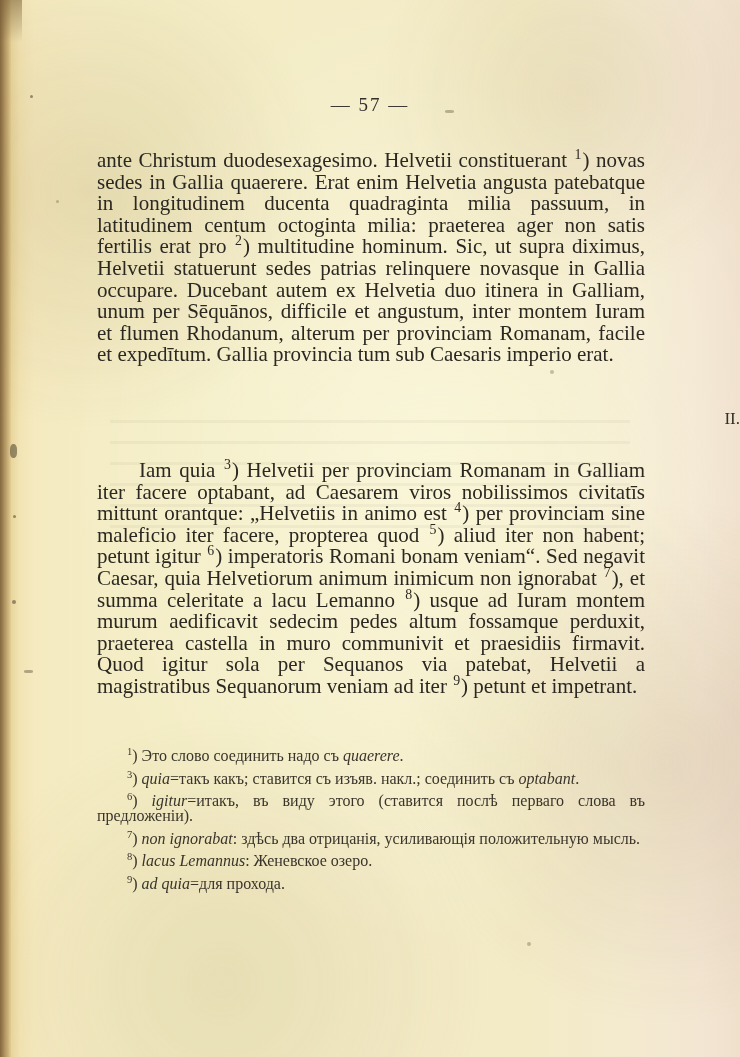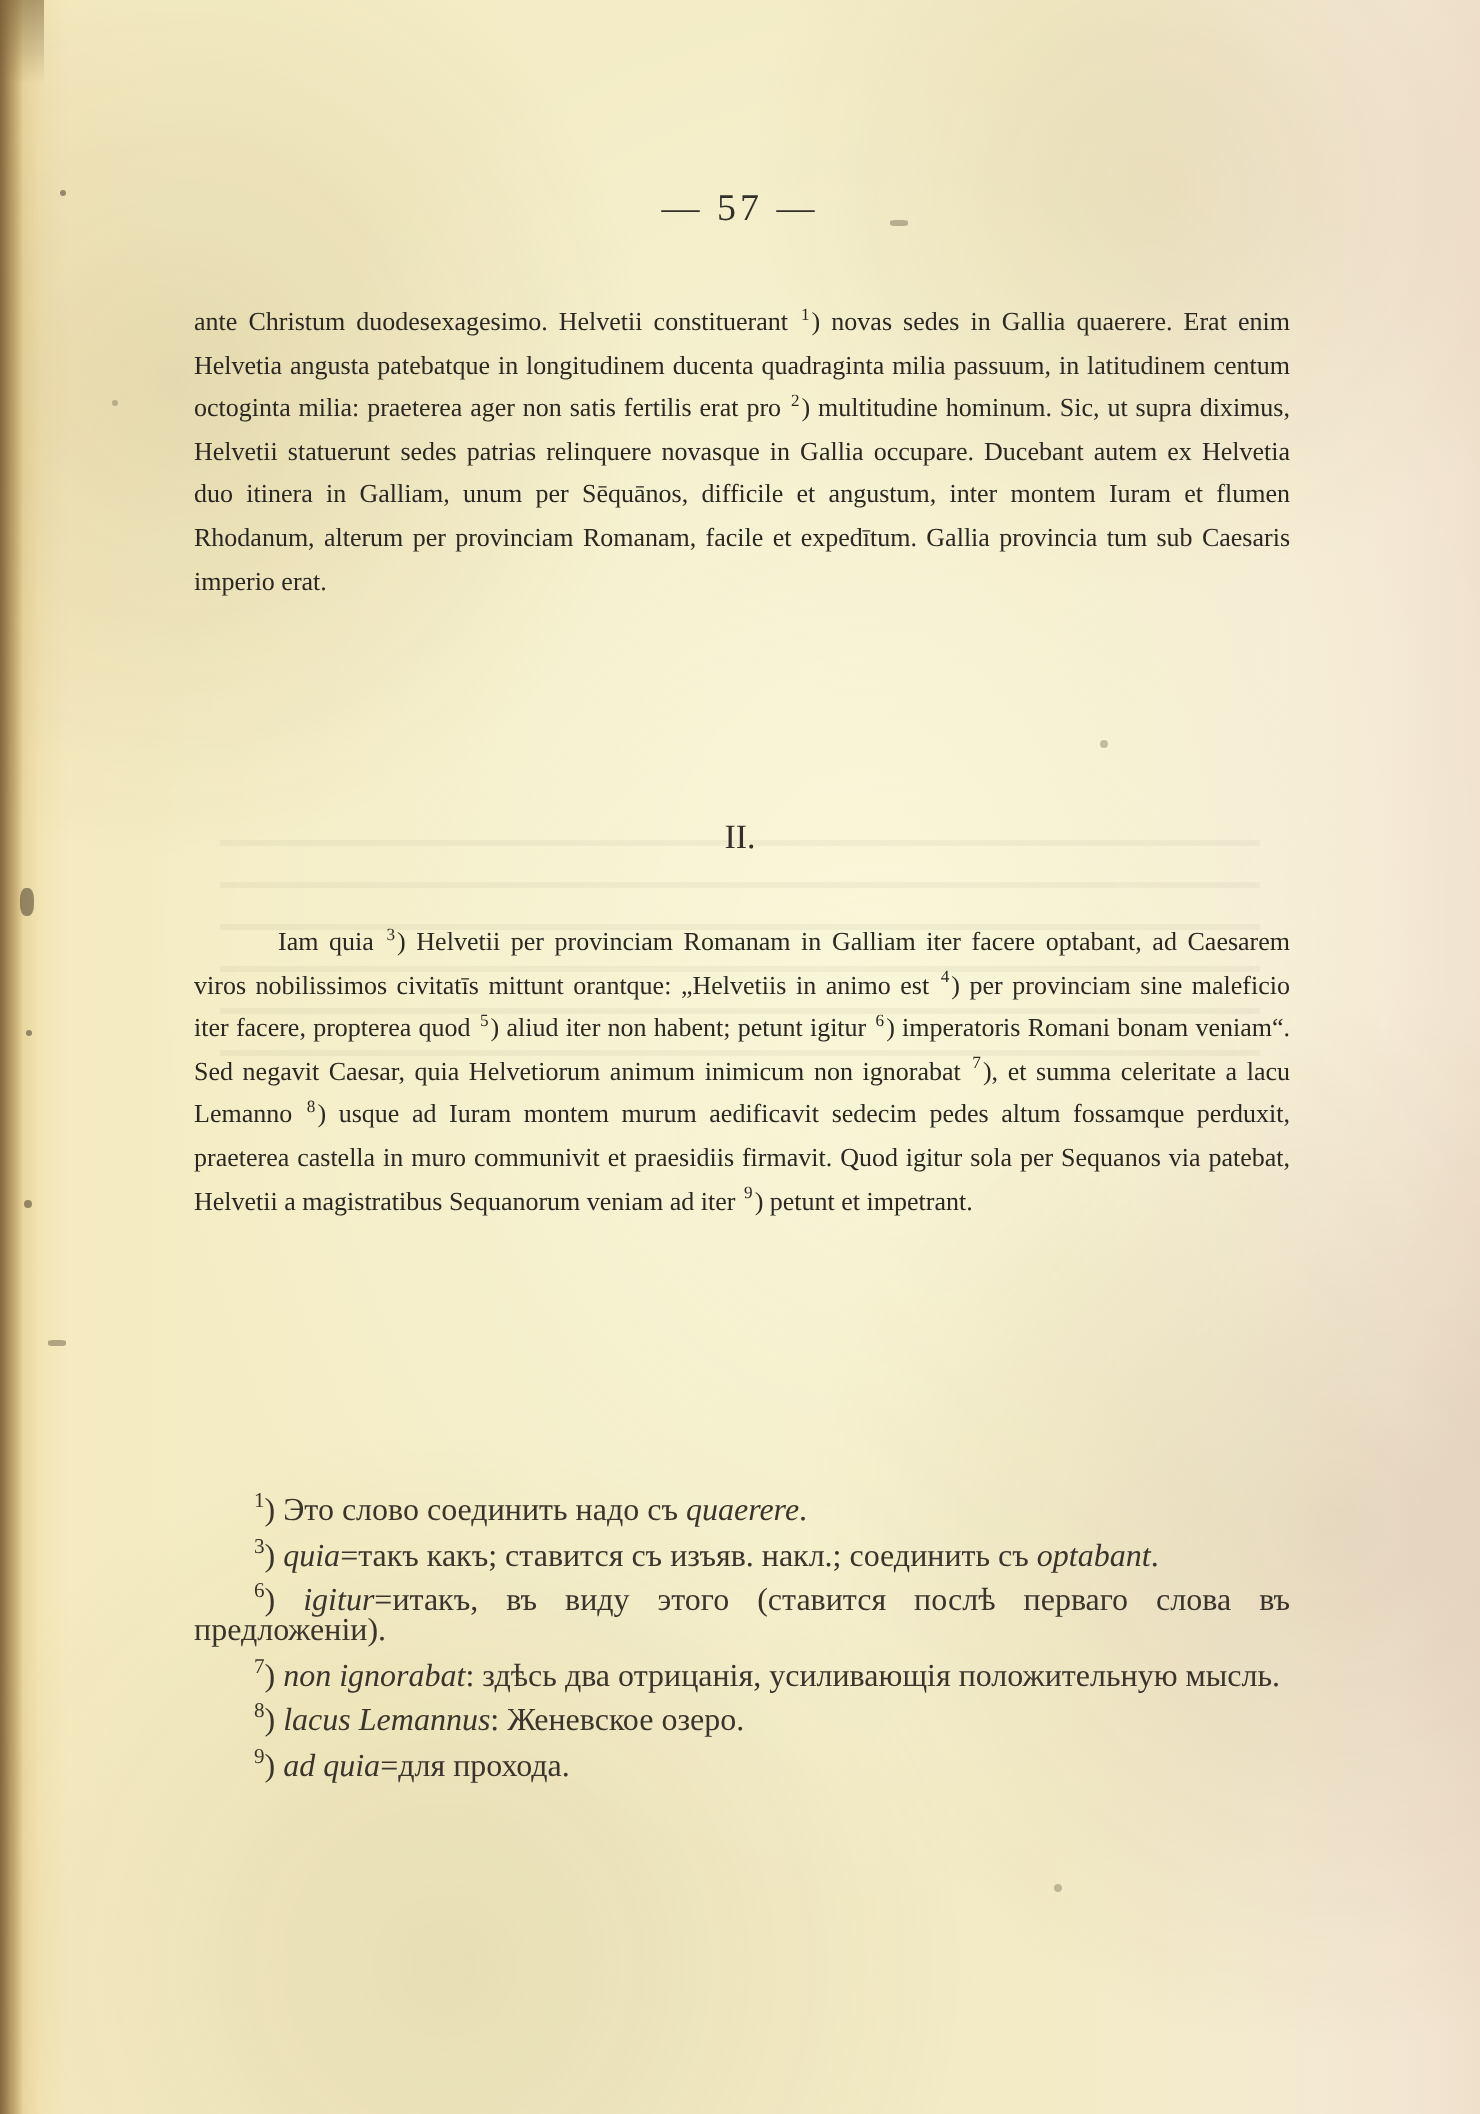--- a/index.html
+++ b/index.html
@@ -87,34 +87,34 @@
     letter-spacing: 2px;
     color: #33302a;
   }
 
   .body-block {
     position: absolute;
     left: 97px;
     width: 548px;
     text-align: justify;
     text-justify: inter-word;
-    font-size: 13px;
+    font-size: 21px;
     line-height: 21.6px;
     color: #2b2822;
     -webkit-font-smoothing: none;
   }
 
   #para1 { top: 150px; }
 
   #sec2 {
     position: absolute;
     top: 409px;
     left: 0;
     width: 740px;
-    text-align: center;
+    text-align: right;
     font-size: 17px;
     color: #33302a;
   }
 
   #para2 { top: 460px; text-indent: 42px; }
 
   
   #notes {
     position: absolute;
     left: 97px;

